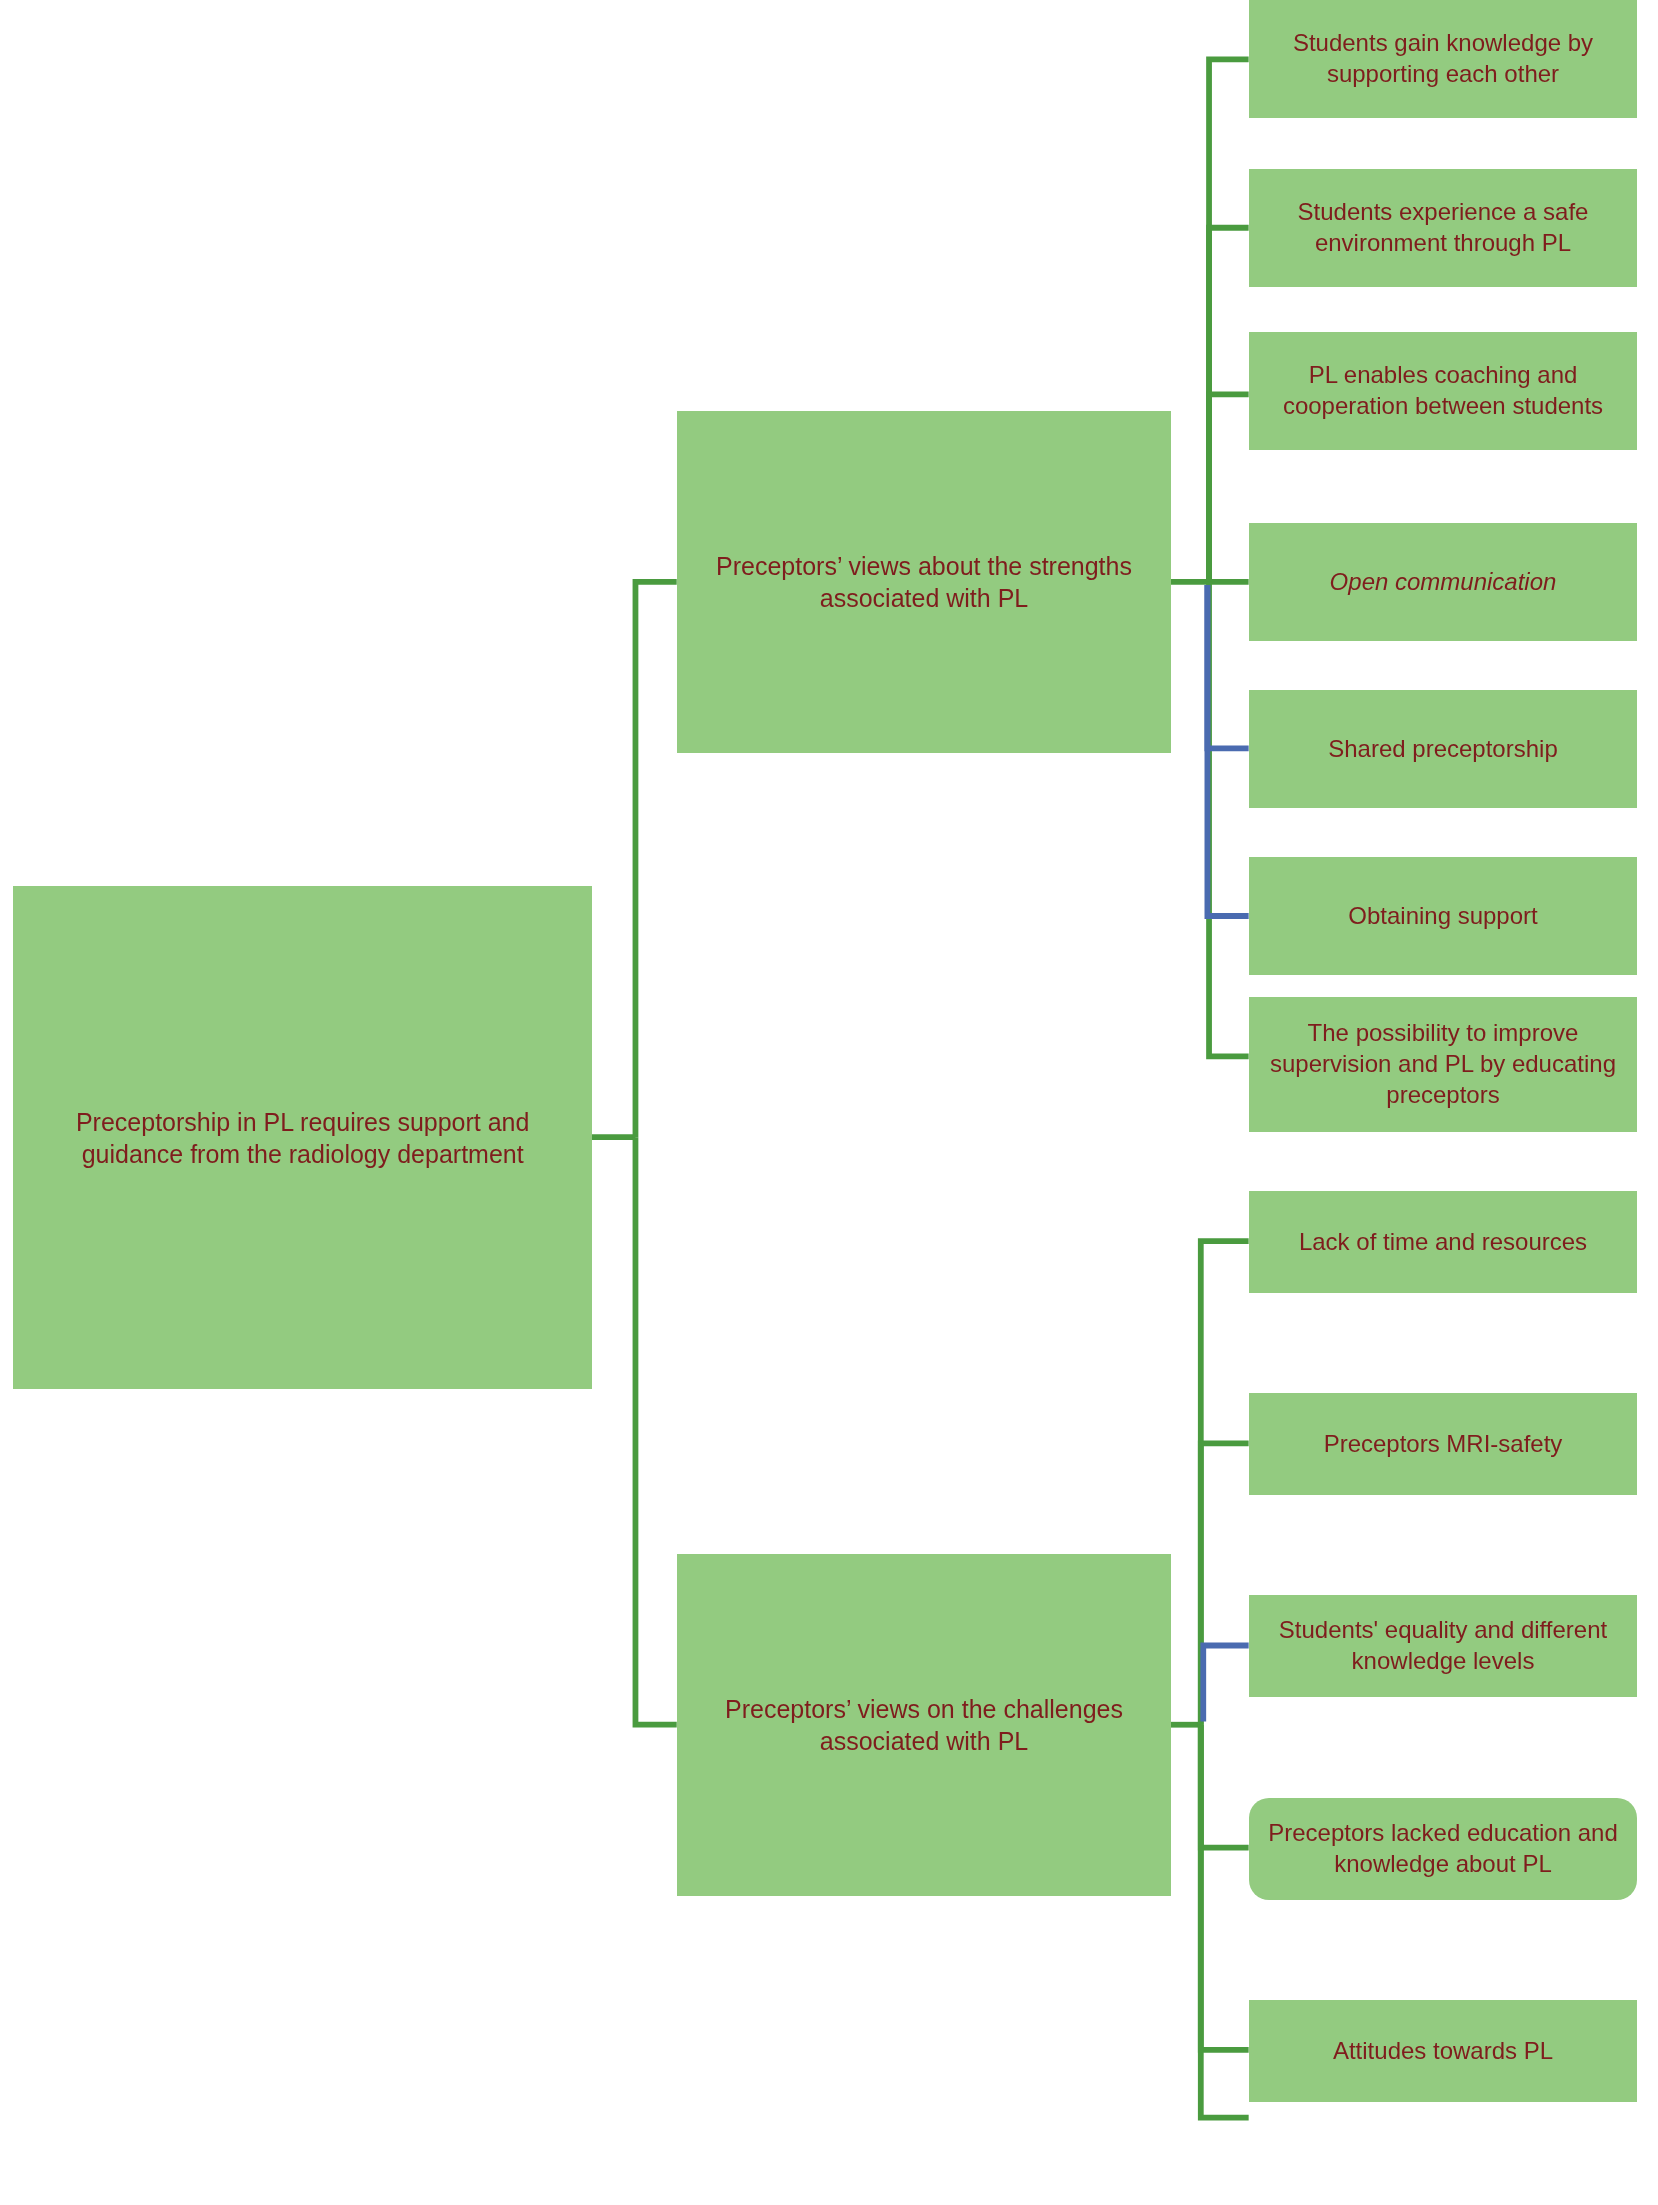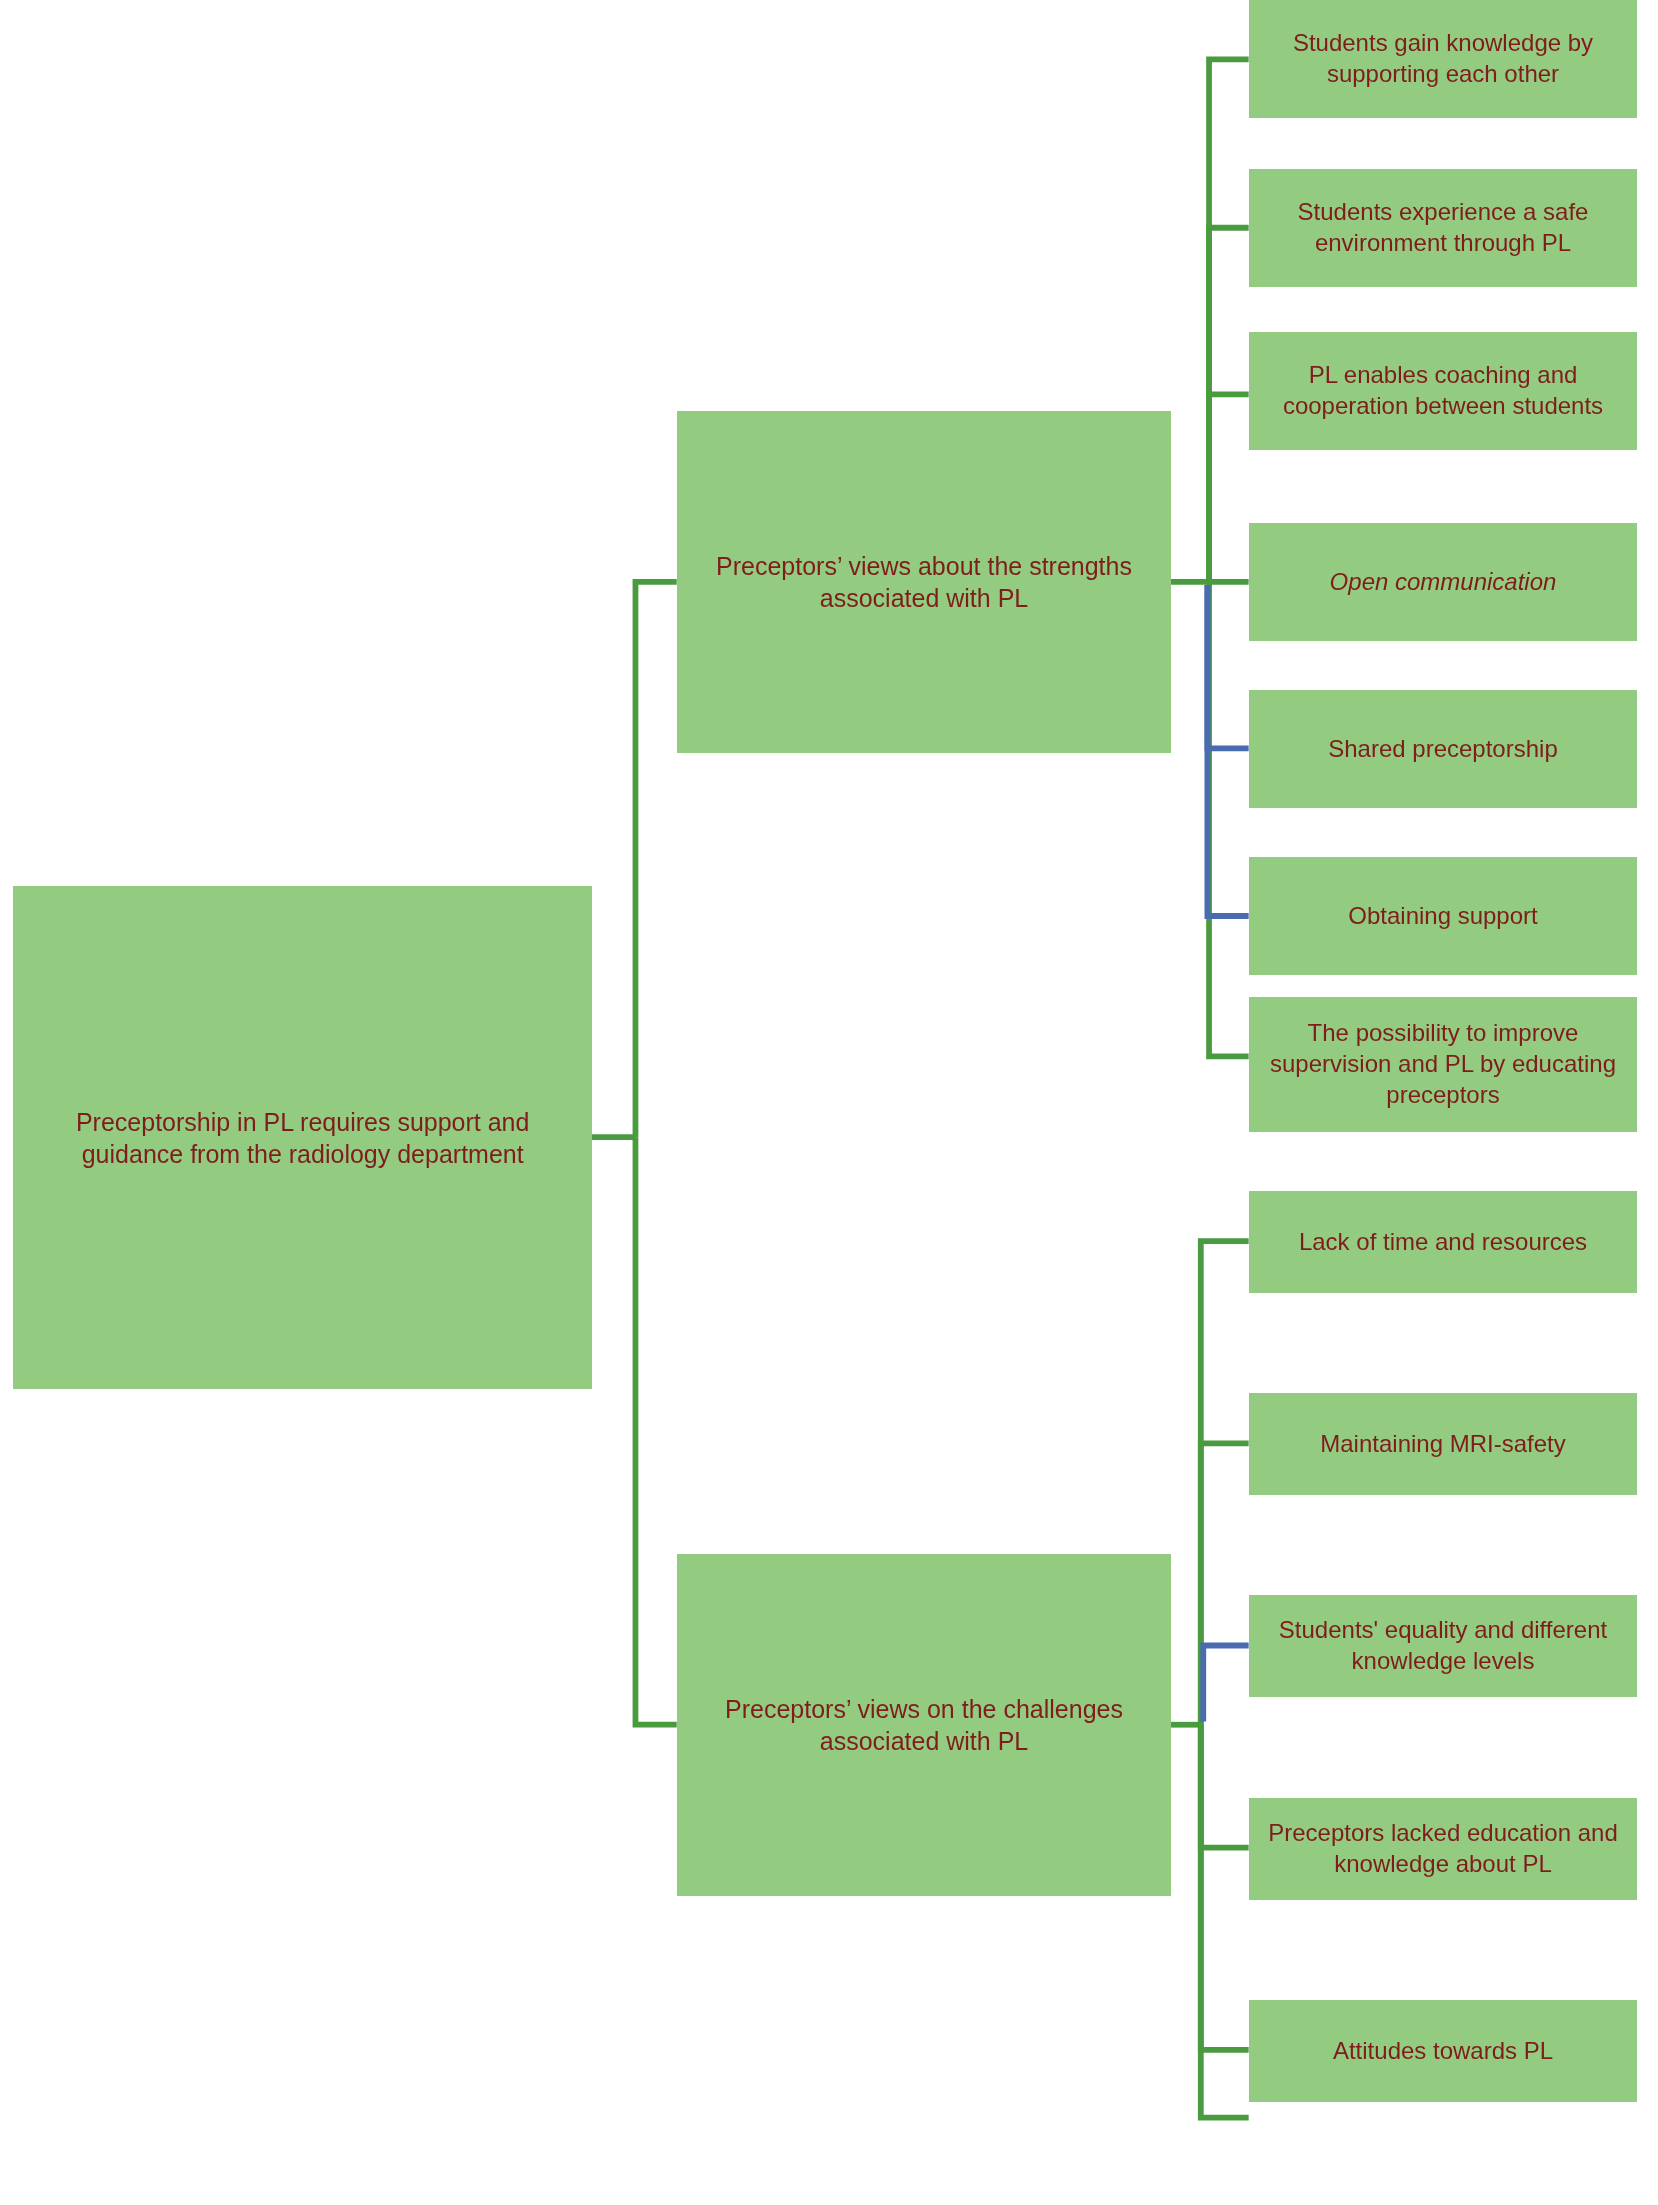--- a/index.html
+++ b/index.html
@@ -83,26 +83,26 @@
     <span>Obtaining support</span>
     </div>
   <div class="node leaf" style="top:997px;height:135px;">
     <span>The possibility to improve supervision and PL by educating preceptors</span>
     </div>
 
   <div class="node leaf leafB" style="top:1191px;">
     <span>Lack of time and resources</span>
     </div>
   <div class="node leaf leafB" style="top:1393px;">
-    <span>Maintaining MRI-safety</span>
+    <span>Preceptors MRI-safety</span>
     </div>
   <div class="node leaf leafB" style="top:1595px;">
     <span>Students' equality and different knowledge levels</span>
     </div>
-  <div class="node leaf leafB" style="top:1798px;">
+  <div class="node leaf leafB" style="top:1798px;border-radius:20px;">
     <span>Preceptors lacked education and knowledge about PL</span>
     </div>
   <div class="node leaf leafB" style="top:2000px;">
     <span>Attitudes towards PL</span>
     </div>
 
 </div>
 
 
 </body></html>

